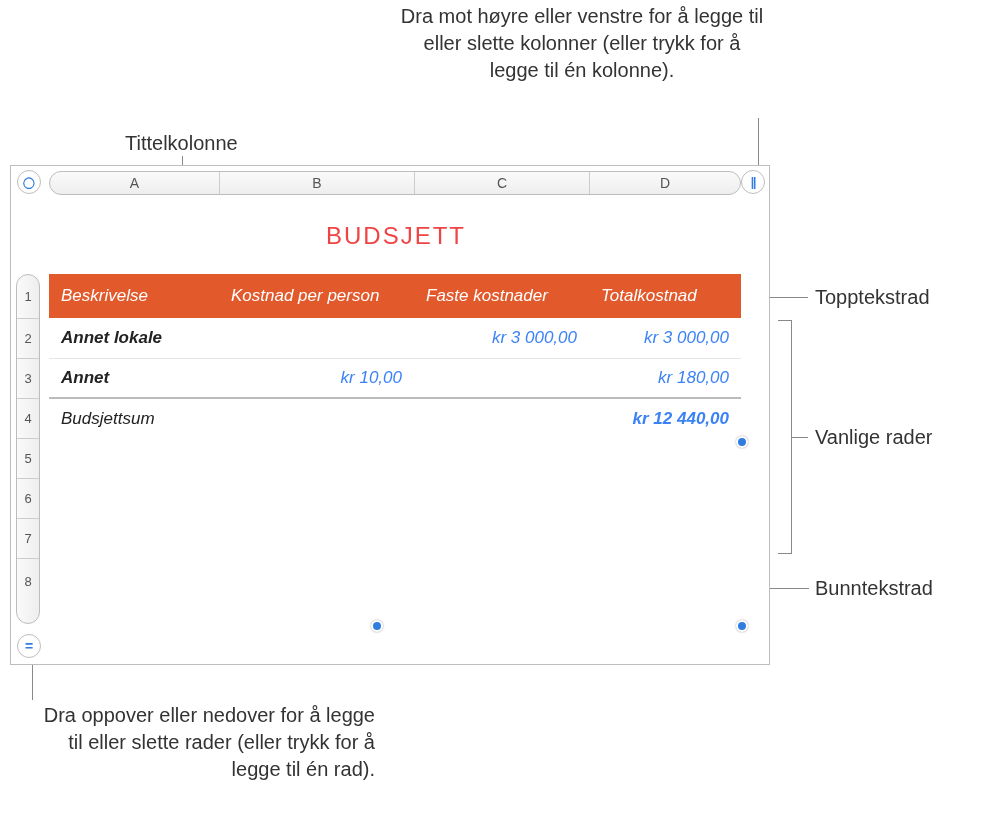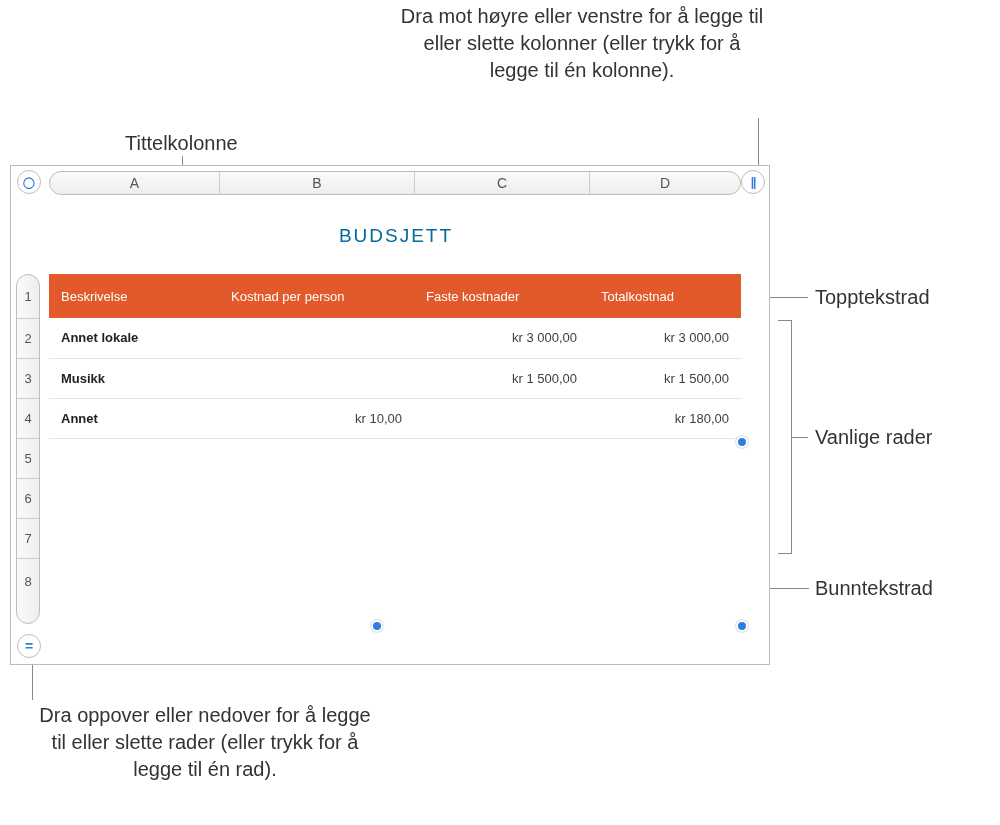--- a/index.html
+++ b/index.html
@@ -12,21 +12,21 @@
     position: relative;
     color: #333;
   }
   .callout {
     position: absolute;
     font-size: 20px;
     line-height: 1.35;
     color: #333;
   }
   .callout.right { text-align: center; }
-  .callout.left  { text-align: center; }
+  .callout.left  { text-align: right; }
   .callout.center{ text-align: center; }
 
   .lead {
     position: absolute;
     background: #888;
   }
   .lead.h { height: 1px; }
   .lead.v { width: 1px; }
 
   
@@ -86,51 +86,52 @@
     border-bottom:1px solid #ccc;
     display:flex; align-items:center; justify-content:center;
   }
   .row-header-bar .rowh:last-child { border-bottom:none; }
 
   .table-title {
     position:absolute;
     left: 40px; right: 28px; top: 45px;
     height: 50px;
     display:flex; align-items:center; justify-content:center;
-    font-size: 19px;
+    font-size: 24px;
     letter-spacing: 2px;
-    color:#0369a1;
+    color:#ef4444;
   }
 
   table.grid {
     position:absolute;
     left: 38px; top: 108px; right: 28px;
     border-collapse: collapse;
     width: calc(100% - 66px);
     table-layout: fixed;
   }
   table.grid th, table.grid td {
     padding: 3px 12px;
-    font-size: 13px;
+    font-size: 17px;
     height: 40px;
     vertical-align: middle;
     overflow: hidden;
     white-space: nowrap;
+    font-style: italic;
   }
   table.grid thead th {
     background: #e2592c;
     color: #fff;
     font-weight: 500;
     text-align: left;
     height: 44px;
   }
   table.grid thead th.num { text-align:right; }
   table.grid tbody td {
     border-bottom: 1px solid #e5e5e5;
-    color:#404040;
+    color:#3b82f6;
   }
   table.grid tbody td.desc { font-weight:600; color:#222; }
   table.grid tbody td.num { text-align:right; }
   table.grid tbody tr.footer td {
     border-top: 2px solid #bbb;
     border-bottom: none;
     font-weight:400;
   }
   table.grid tbody tr.footer td.total { font-weight:700; }
 
@@ -238,30 +239,30 @@
       </tr>
     </thead>
     <tbody>
       <tr>
         <td class="desc">Annet lokale</td>
         <td class="num"></td>
         <td class="num">kr 3 000,00</td>
         <td class="num">kr 3 000,00</td>
       </tr>
       <tr>
-        <td class="desc">Musikk</td>
-        <td class="num"></td>
-        <td class="num">kr 1 500,00</td>
-        <td class="num">kr 1 500,00</td>
-      </tr>
-      <tr>
         <td class="desc">Annet</td>
         <td class="num">kr 10,00</td>
         <td class="num"></td>
         <td class="num">kr 180,00</td>
+      </tr>
+      <tr class="footer">
+        <td class="desc" style="font-weight:400;">Budsjettsum</td>
+        <td class="num"></td>
+        <td class="num"></td>
+        <td class="num total">kr 12 440,00</td>
       </tr>
     </tbody>
   </table>
 
   <div class="blue-dot" style="left:725px; top:270px;"></div>
   <div class="blue-dot" style="left:360px; bottom:32px;"></div>
   <div class="blue-dot" style="left:725px; bottom:32px;"></div>
 
 </div>
 

